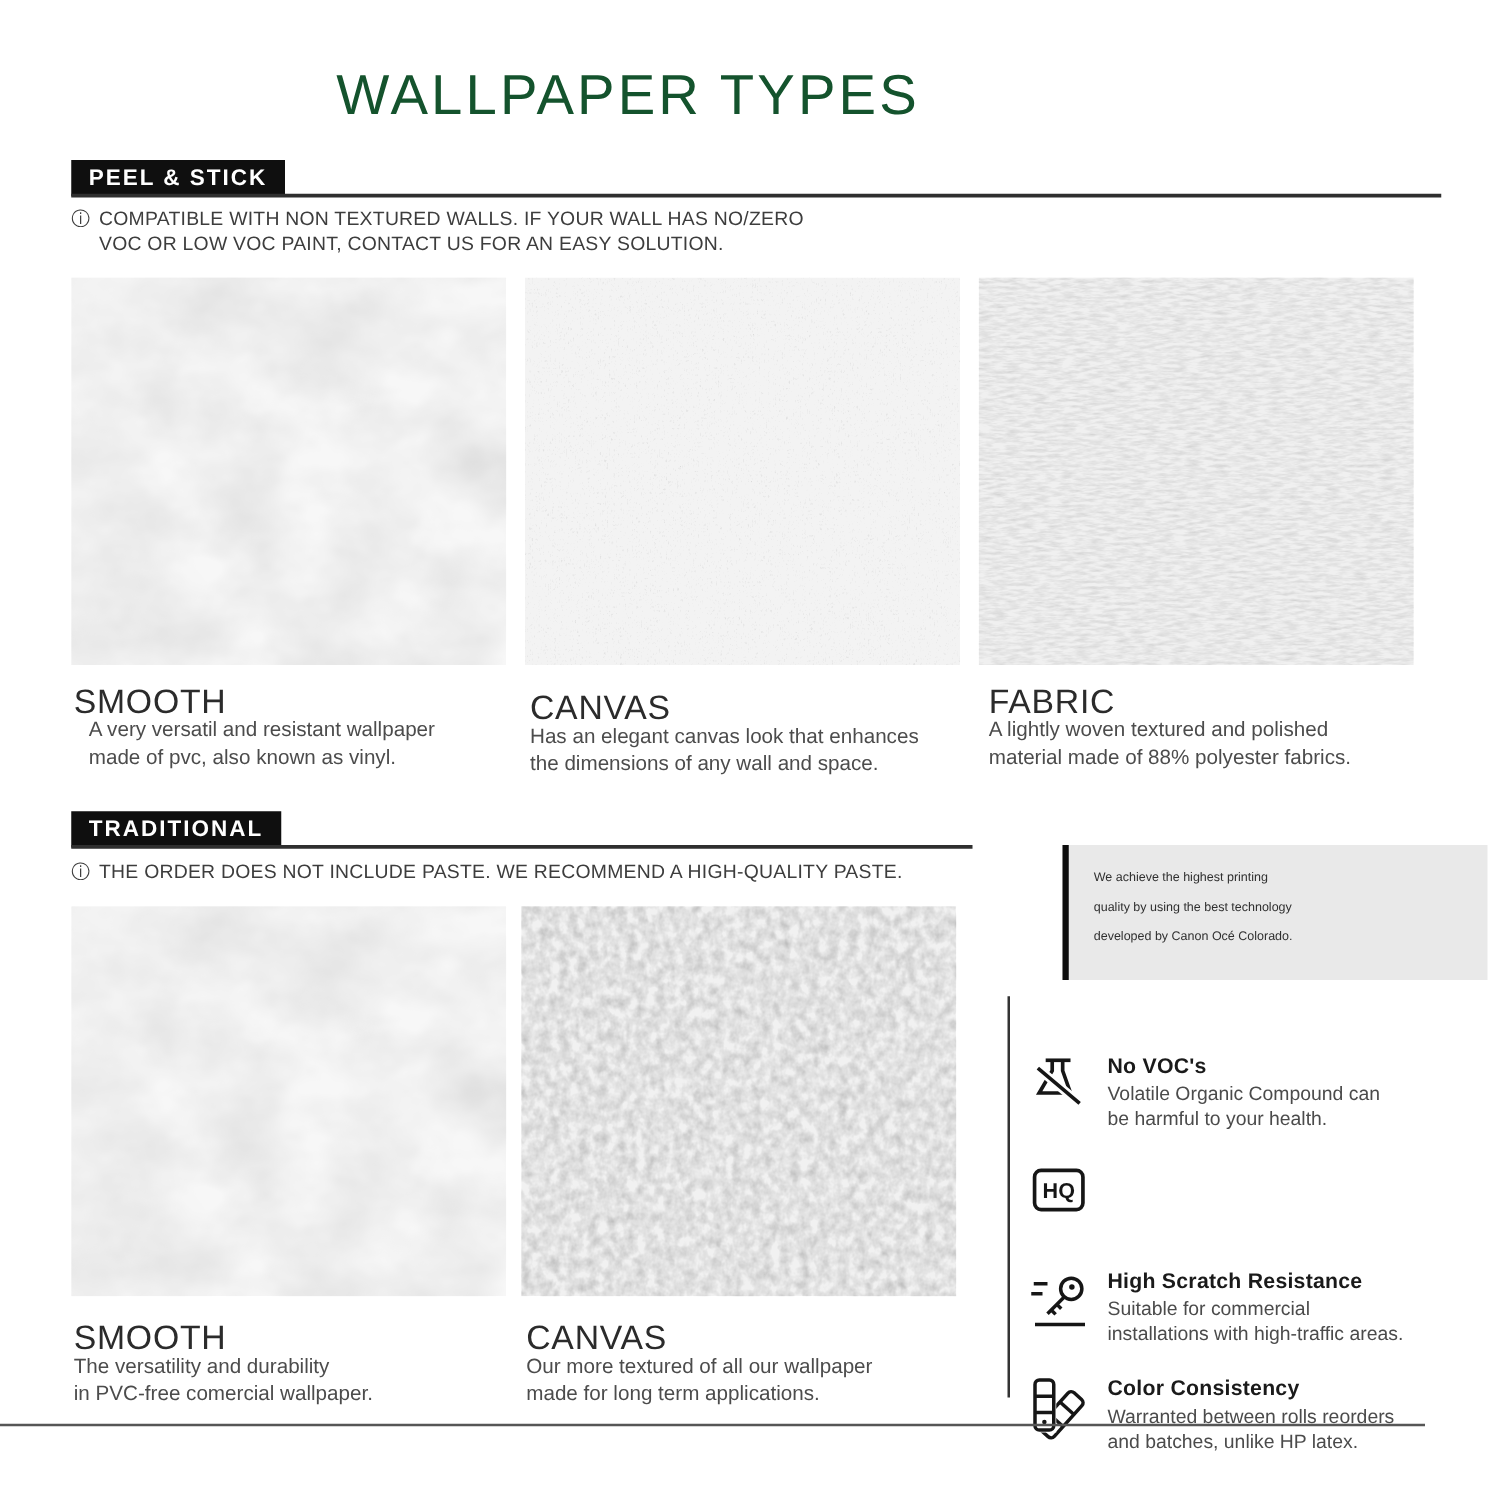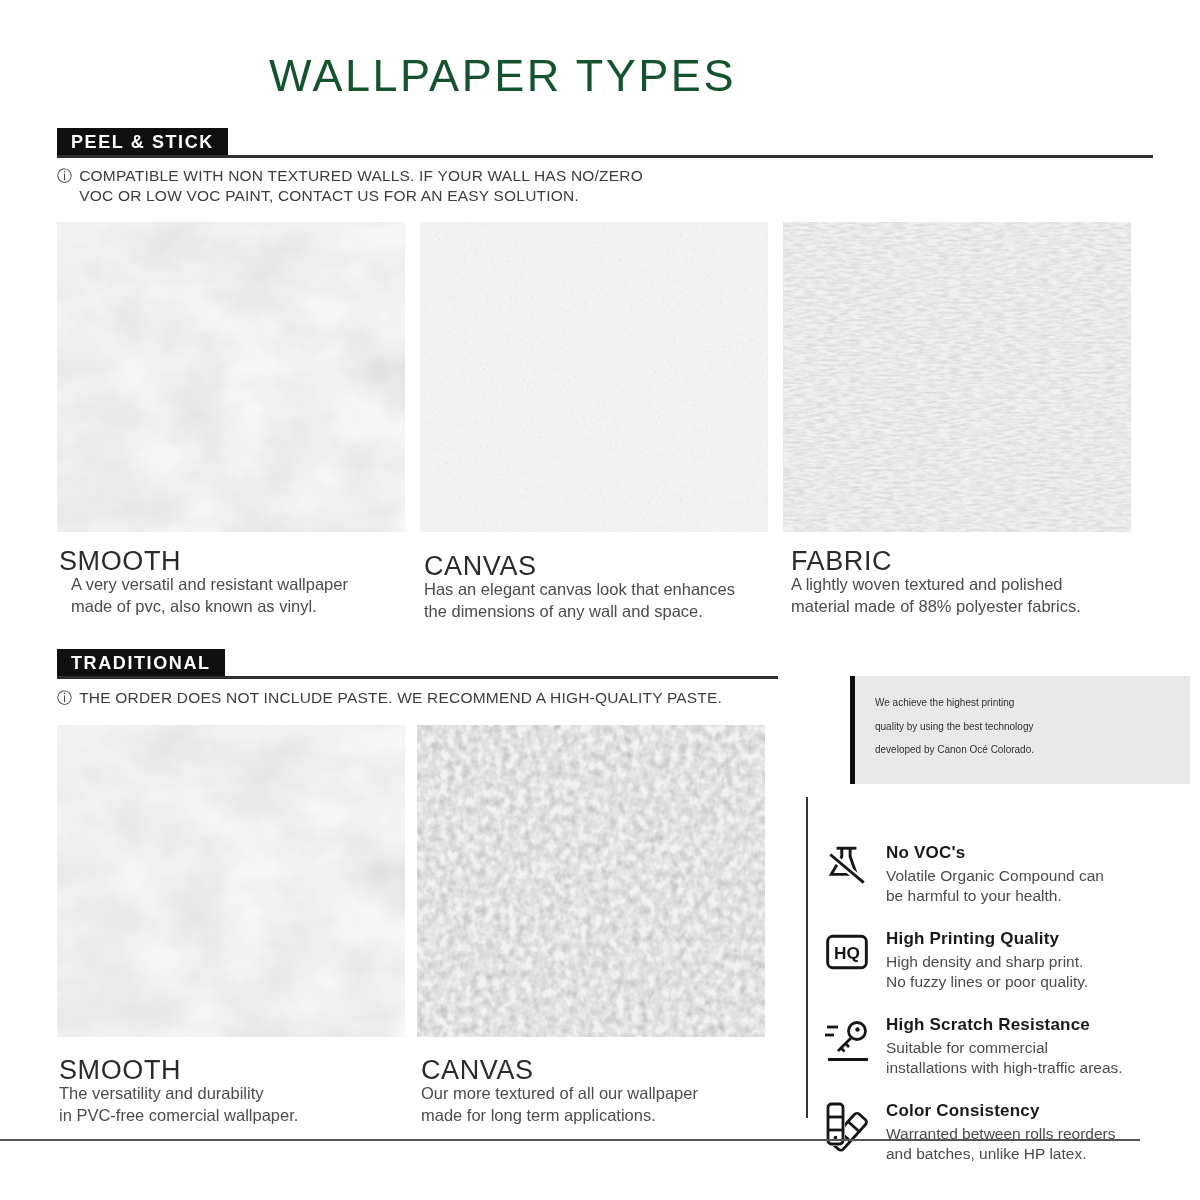--- a/index.html
+++ b/index.html
@@ -157,25 +157,20 @@
 be harmful to your health.</div>
     </div>
   </div>
 
   <div class="feature" style="top:881px;">
     <div class="ficon">
       <svg width="46" height="46" viewBox="0 0 44 44">
         <rect class="icon-stroke" x="3.5" y="7" width="37" height="30" rx="5" stroke-width="3"></rect>
         <text x="22" y="28.5" text-anchor="middle" font-size="16.5" font-weight="bold" fill="#161616" font-family="Liberation Sans, DejaVu Sans, sans-serif">HQ</text>
       </svg>
-    </div>
-    <div>
-      <div class="ftitle">High Printing Quality</div>
-      <div class="fdesc pre">High density and sharp print.
-No fuzzy lines or poor quality.</div>
     </div>
   </div>
 
   <div class="feature" style="top:967px;">
     <div class="ficon">
       <svg width="48" height="48" viewBox="0 0 48 48">
         <line class="icon-stroke" x1="3" y1="12" x2="14" y2="12" stroke-width="2.6"></line>
         <line class="icon-stroke" x1="1" y1="20" x2="10" y2="20" stroke-width="2.6"></line>
         <circle class="icon-stroke" cx="33" cy="16" r="8.5" stroke-width="3"></circle>
         <circle cx="33.5" cy="14.5" r="2.2" fill="#161616"></circle>

